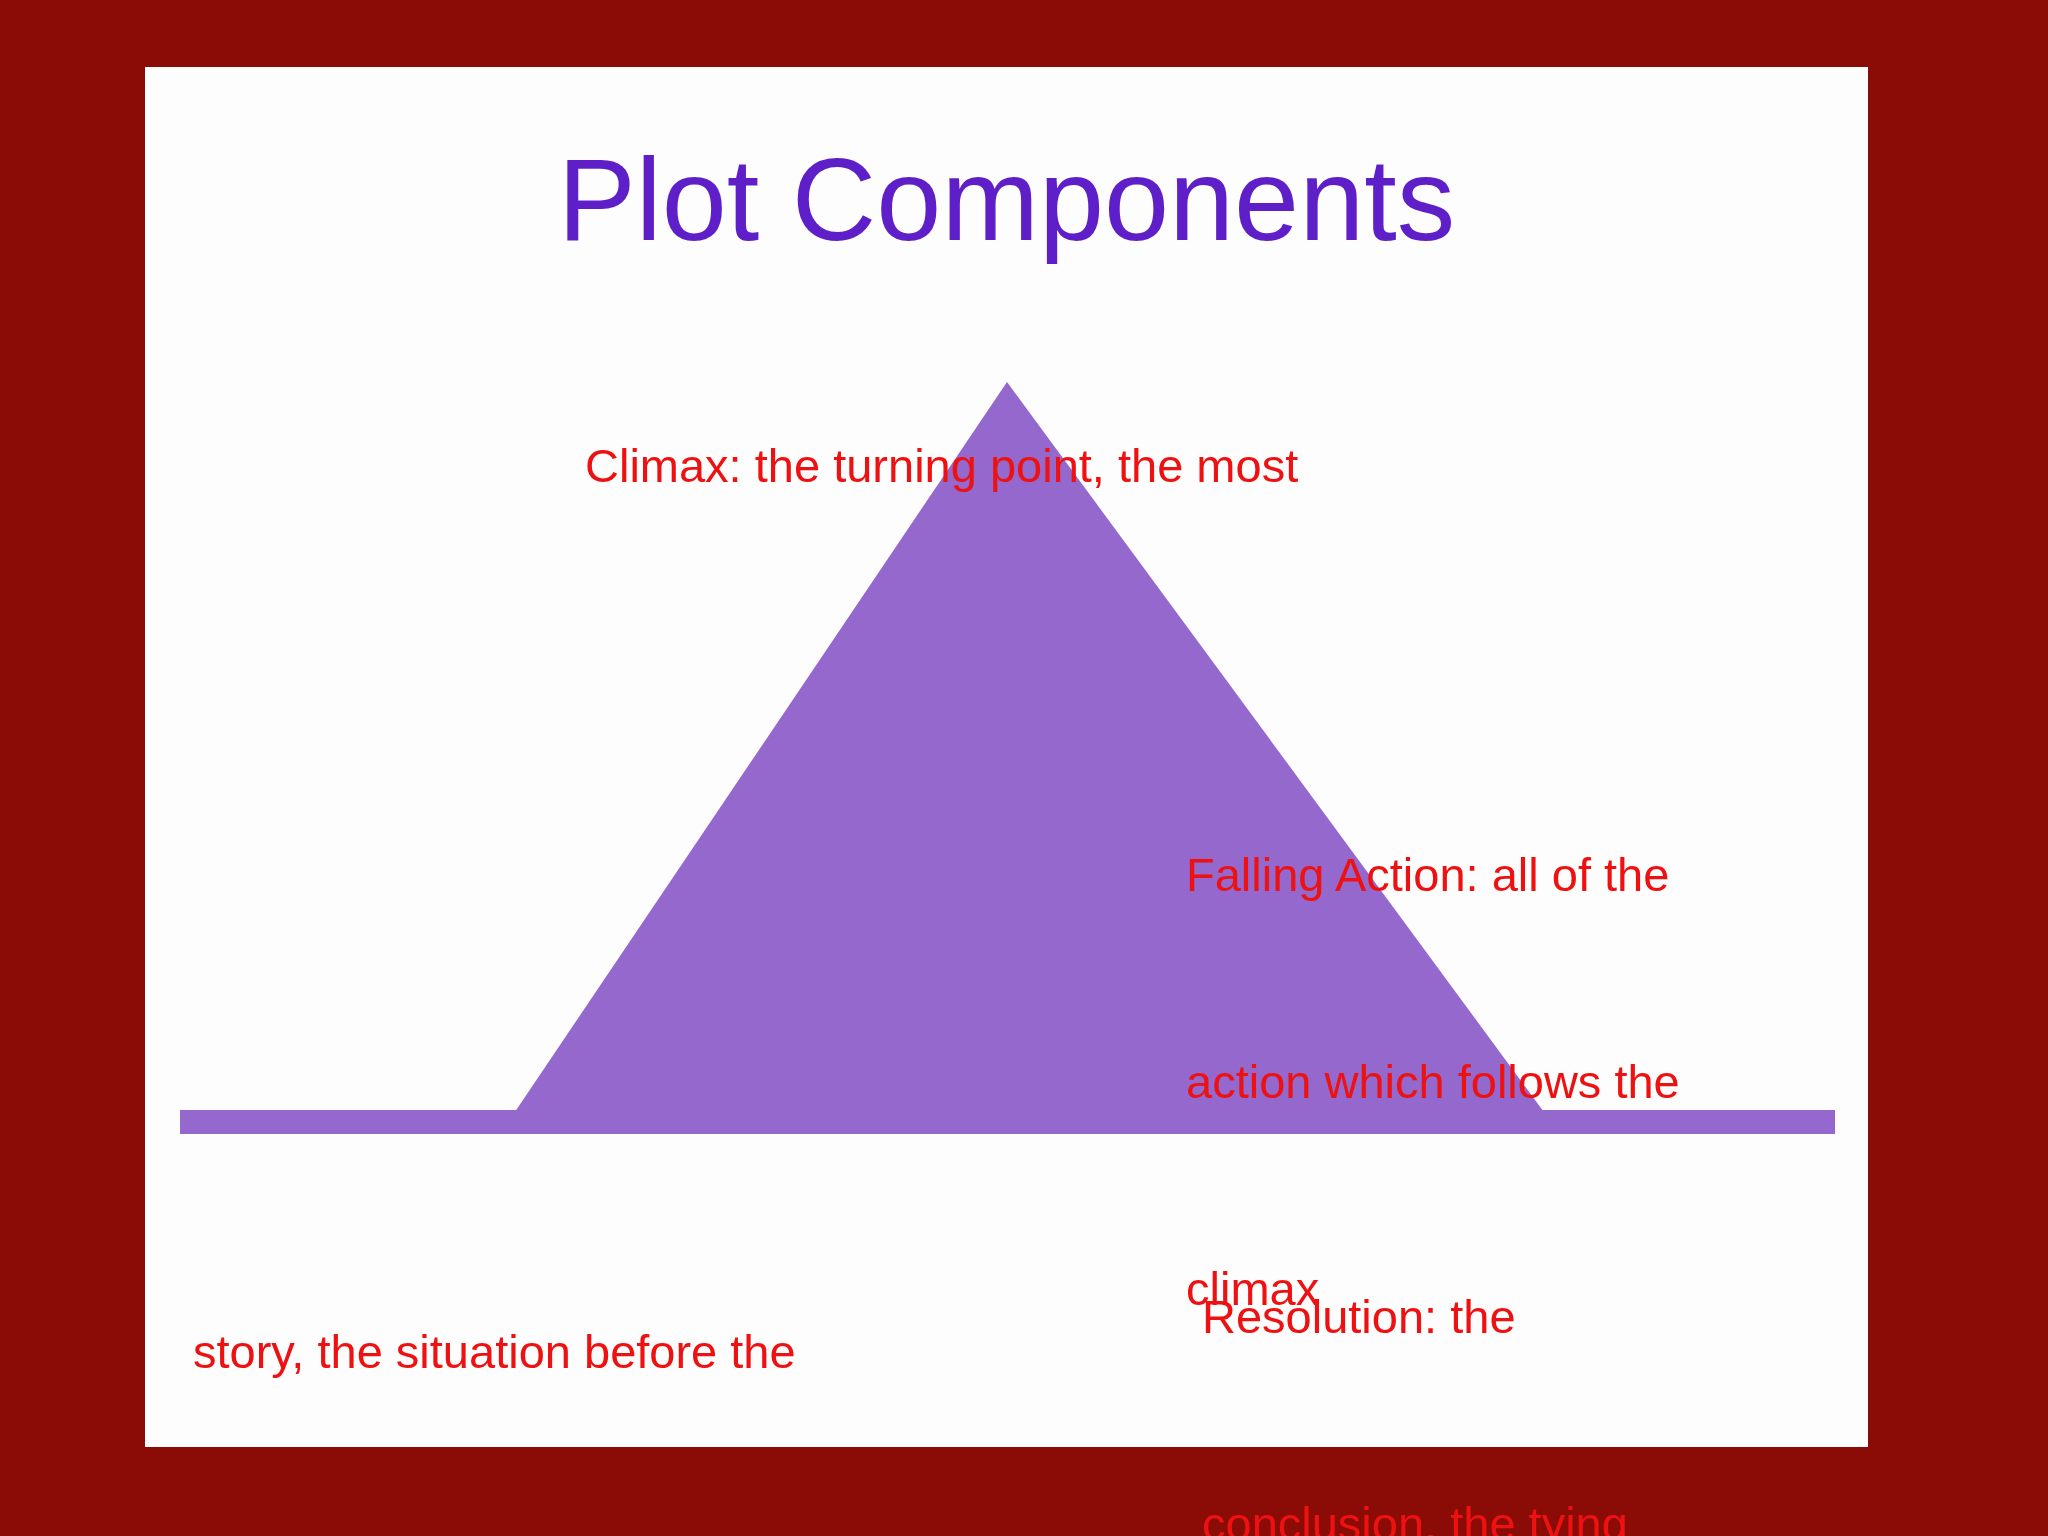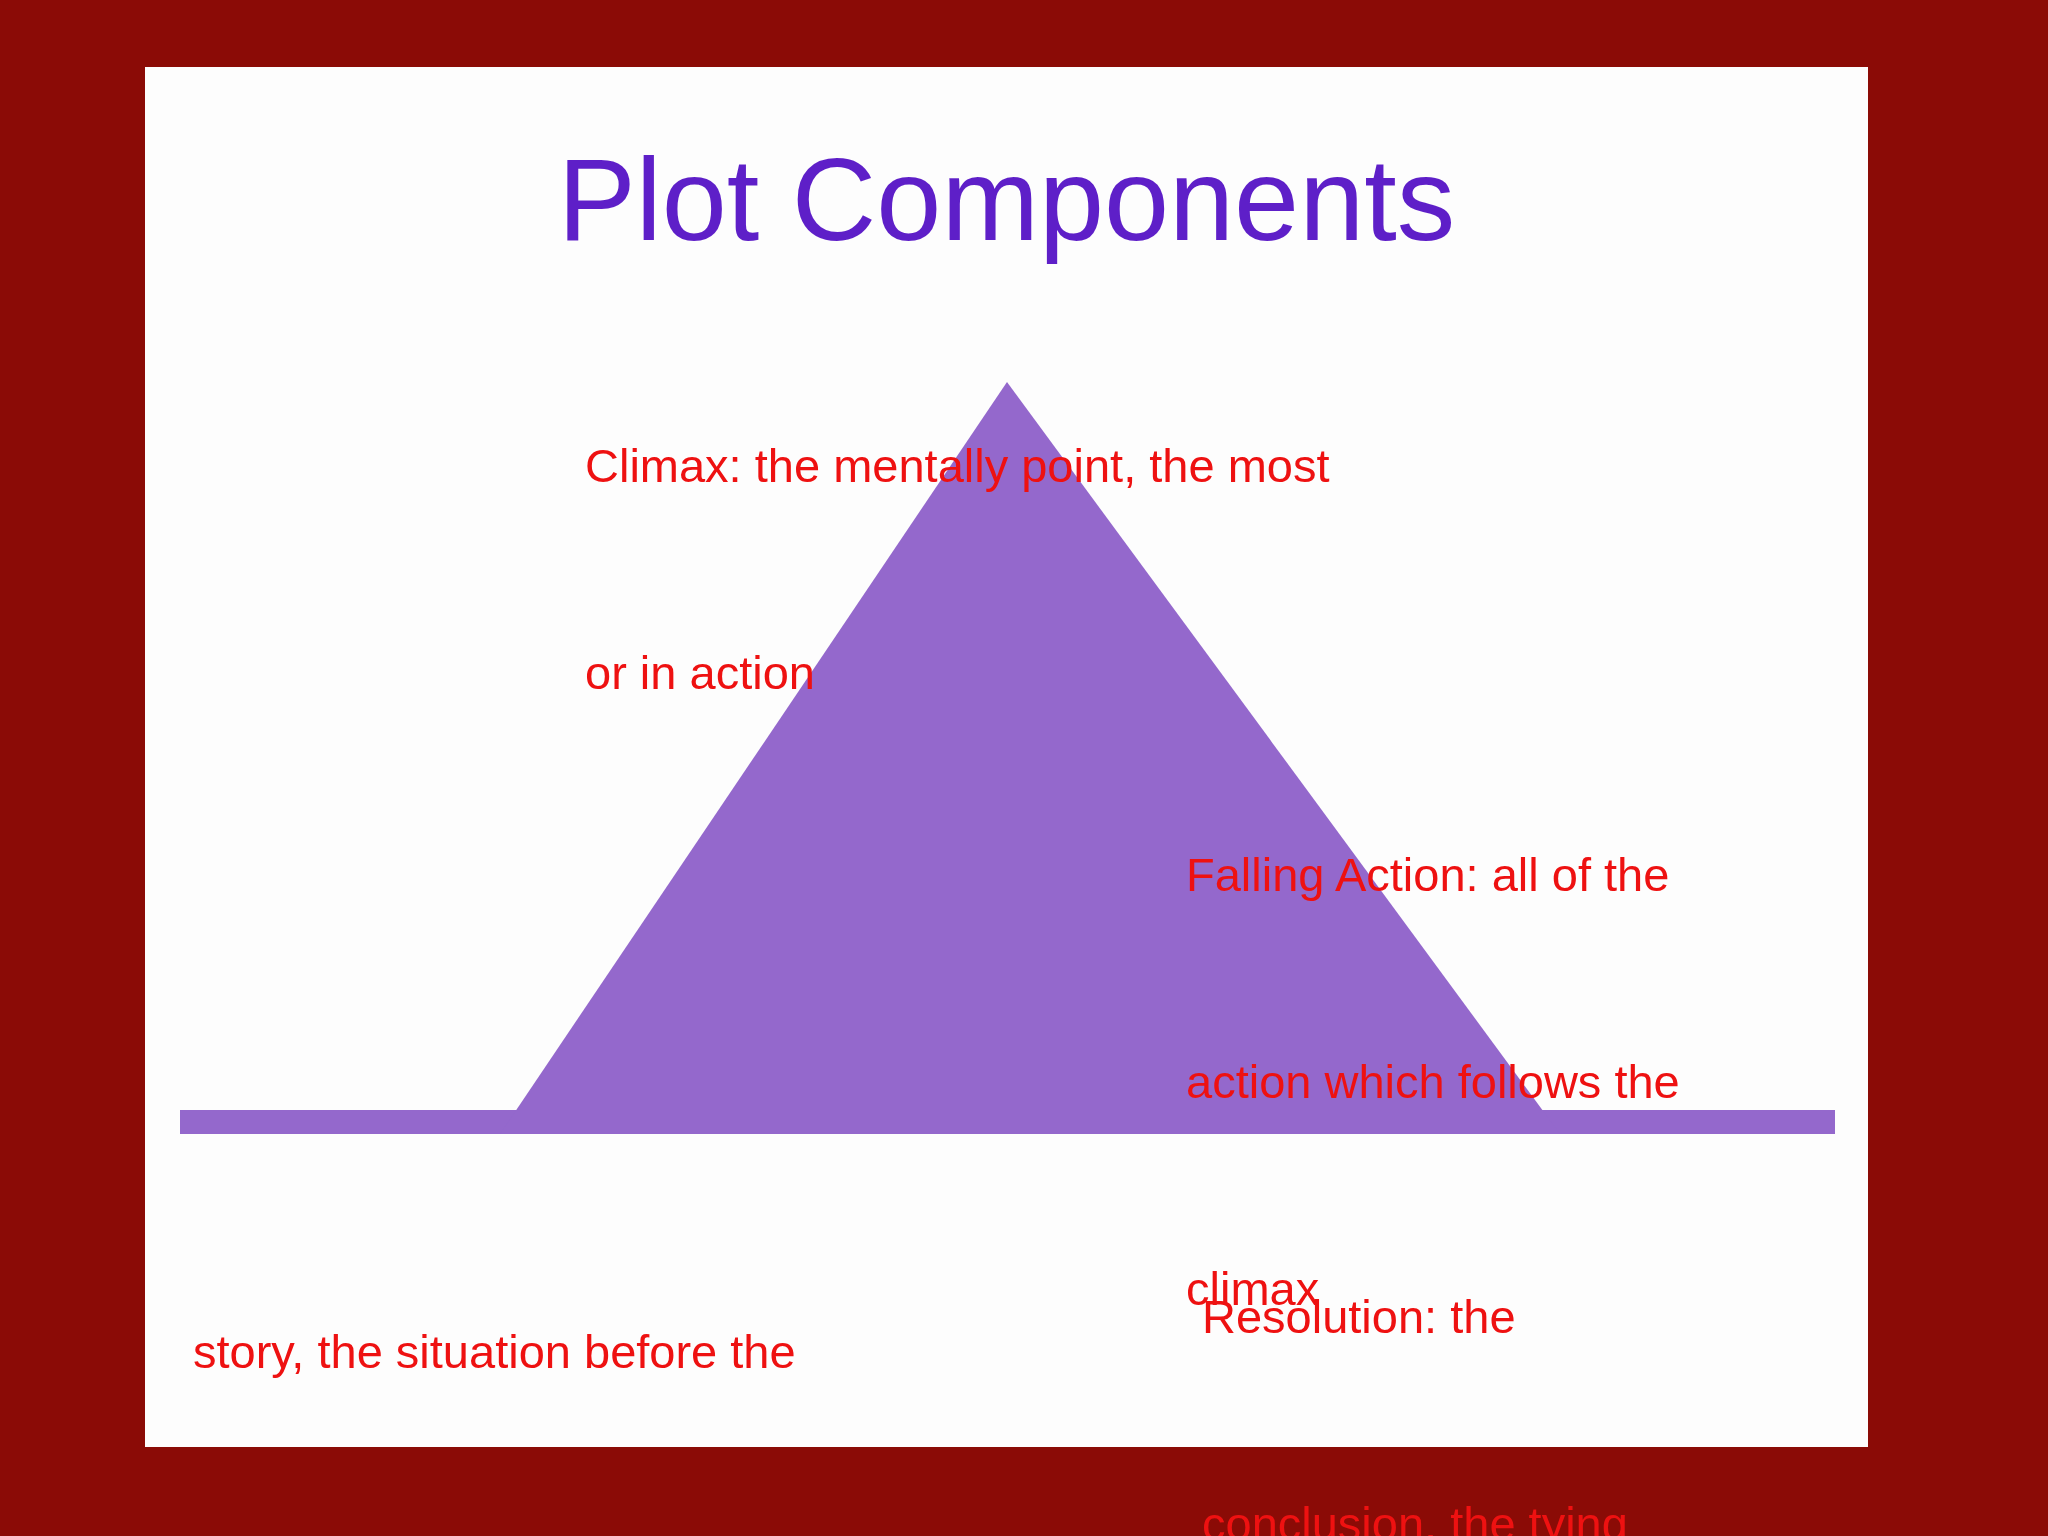--- a/index.html
+++ b/index.html
@@ -73,22 +73,21 @@
   <div class="slide"></div>
 
   <svg class="shapes" viewBox="0 0 2048 1536" xmlns="http://www.w3.org/2000/svg" aria-hidden="true">
     <rect x="180" y="1110" width="1655" height="24" style="fill: var(--shape-color, #9468cc);"></rect>
     <polygon points="1007,382 1560,1134 500,1134" style="fill: var(--shape-color, #9468cc);"></polygon>
   </svg>
 
   <div class="slide-title">Plot Components</div>
 
   <div class="annot annot-climax">
-    <div><b>Climax:</b><span> the mentally point, the most</span></div>
-    <div>or in action</div>
+    <div><b>Climax:</b><span> the turning point, the most</span></div>
   </div>
 
 
   <div class="annot annot-falling">
     <div><b>Falling Action:</b><span> all of the</span></div>
     <div>action which follows the</div>
     <div>climax</div>
   </div>
 
   <div class="annot annot-exposition">

